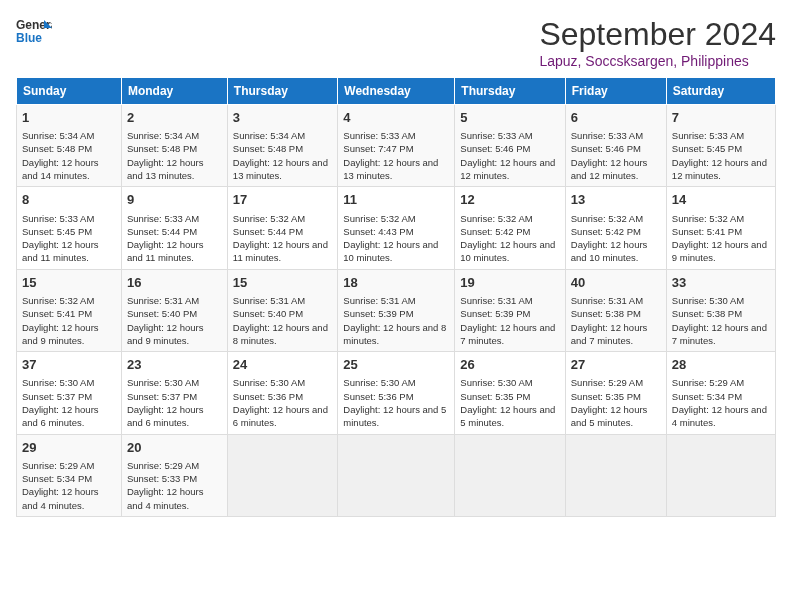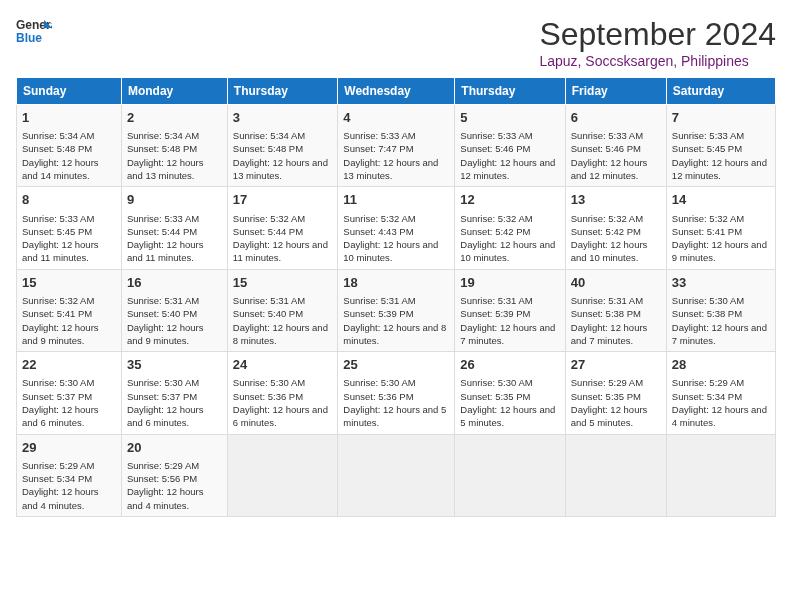--- a/index.html
+++ b/index.html
@@ -125,31 +125,31 @@
       <tr>
         <td><span class="day-number">15</span><span>Sunrise: 5:32 AM</span><br><span>Sunset: 5:41 PM</span><br><span>Daylight: 12 hours and 9 minutes.</span></td>
         <td><span class="day-number">16</span><span>Sunrise: 5:31 AM</span><br><span>Sunset: 5:40 PM</span><br><span>Daylight: 12 hours and 9 minutes.</span></td>
         <td><span class="day-number">15</span><span>Sunrise: 5:31 AM</span><br><span>Sunset: 5:40 PM</span><br><span>Daylight: 12 hours and 8 minutes.</span></td>
         <td><span class="day-number">18</span><span>Sunrise: 5:31 AM</span><br><span>Sunset: 5:39 PM</span><br><span>Daylight: 12 hours and 8 minutes.</span></td>
         <td><span class="day-number">19</span><span>Sunrise: 5:31 AM</span><br><span>Sunset: 5:39 PM</span><br><span>Daylight: 12 hours and 7 minutes.</span></td>
         <td><span class="day-number">40</span><span>Sunrise: 5:31 AM</span><br><span>Sunset: 5:38 PM</span><br><span>Daylight: 12 hours and 7 minutes.</span></td>
         <td><span class="day-number">33</span><span>Sunrise: 5:30 AM</span><br><span>Sunset: 5:38 PM</span><br><span>Daylight: 12 hours and 7 minutes.</span></td>
       </tr>
       <tr>
-        <td><span class="day-number">22</span><span>Sunrise: 5:30 AM</span><br><span>Sunset: 5:37 PM</span><br><span>Daylight: 12 hours and 6 minutes.</span></td>
-        <td><span class="day-number">35</span><span>Sunrise: 5:30 AM</span><br><span>Sunset: 5:37 PM</span><br><span>Daylight: 12 hours and 6 minutes.</span></td>
+        <td><span class="day-number">37</span><span>Sunrise: 5:30 AM</span><br><span>Sunset: 5:37 PM</span><br><span>Daylight: 12 hours and 6 minutes.</span></td>
+        <td><span class="day-number">23</span><span>Sunrise: 5:30 AM</span><br><span>Sunset: 5:37 PM</span><br><span>Daylight: 12 hours and 6 minutes.</span></td>
         <td><span class="day-number">24</span><span>Sunrise: 5:30 AM</span><br><span>Sunset: 5:36 PM</span><br><span>Daylight: 12 hours and 6 minutes.</span></td>
         <td><span class="day-number">25</span><span>Sunrise: 5:30 AM</span><br><span>Sunset: 5:36 PM</span><br><span>Daylight: 12 hours and 5 minutes.</span></td>
         <td><span class="day-number">26</span><span>Sunrise: 5:30 AM</span><br><span>Sunset: 5:35 PM</span><br><span>Daylight: 12 hours and 5 minutes.</span></td>
         <td><span class="day-number">27</span><span>Sunrise: 5:29 AM</span><br><span>Sunset: 5:35 PM</span><br><span>Daylight: 12 hours and 5 minutes.</span></td>
         <td><span class="day-number">28</span><span>Sunrise: 5:29 AM</span><br><span>Sunset: 5:34 PM</span><br><span>Daylight: 12 hours and 4 minutes.</span></td>
       </tr>
       <tr>
         <td><span class="day-number">29</span><span>Sunrise: 5:29 AM</span><br><span>Sunset: 5:34 PM</span><br><span>Daylight: 12 hours and 4 minutes.</span></td>
-        <td><span class="day-number">20</span><span>Sunrise: 5:29 AM</span><br><span>Sunset: 5:56 PM</span><br><span>Daylight: 12 hours and 4 minutes.</span></td>
+        <td><span class="day-number">20</span><span>Sunrise: 5:29 AM</span><br><span>Sunset: 5:33 PM</span><br><span>Daylight: 12 hours and 4 minutes.</span></td>
         <td class="cell-empty"></td>
         <td class="cell-empty"></td>
         <td class="cell-empty"></td>
         <td class="cell-empty"></td>
         <td class="cell-empty"></td>
       </tr>
     </tbody>
 </table>
 
 </body></html>

